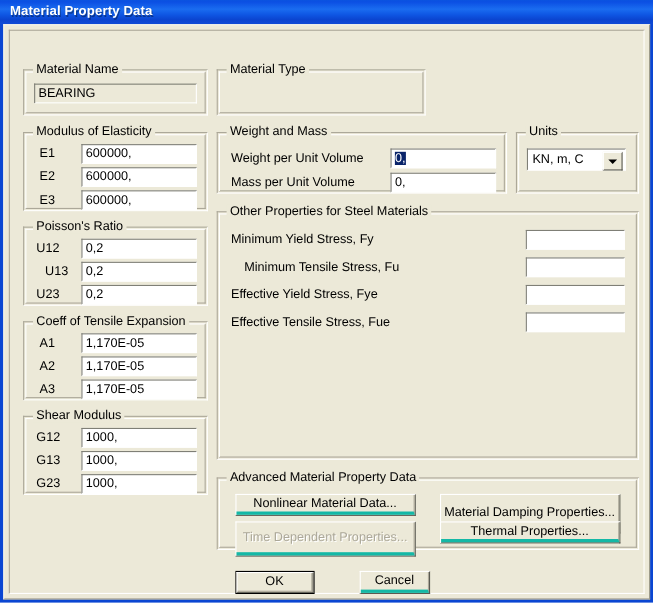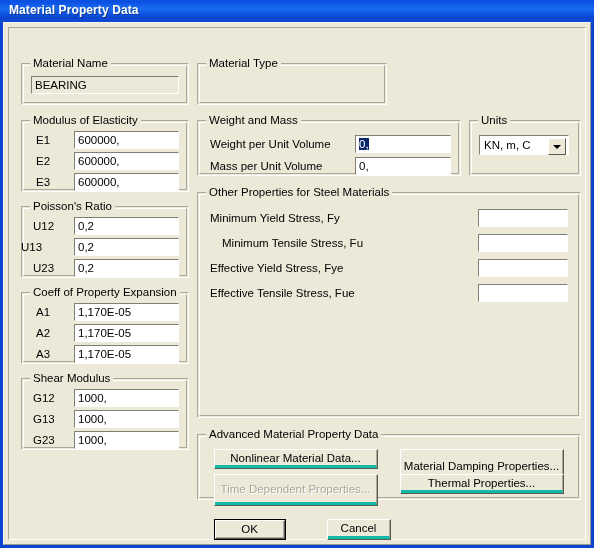--- a/index.html
+++ b/index.html
@@ -251,29 +251,29 @@
         <div class="tinput" style="left:53px; top:38px; width:105px; height:18px;">600000,</div>
         <div class="flabel" style="left:15px; top:62px;">E3</div>
         <div class="tinput" style="left:53px; top:59px; width:105px; height:18px;">600000,</div>
       </div>
 
       <div class="grp" style="left:12px; top:172px; width:168px; height:78px;">
         <div class="gbox"></div>
         <div class="glabel">Poisson's Ratio</div>
         <div class="flabel" style="left:12px; top:20px;">U12</div>
         <div class="tinput" style="left:53px; top:17px; width:105px; height:18px;">0,2</div>
-        <div class="flabel" style="left:0; top:41px;">U13</div>
+        <div class="flabel" style="left:20px; top:41px;">U13</div>
         <div class="tinput" style="left:53px; top:38px; width:105px; height:18px;">0,2</div>
         <div class="flabel" style="left:12px; top:62px;">U23</div>
         <div class="tinput" style="left:53px; top:59px; width:105px; height:18px;">0,2</div>
       </div>
 
       <div class="grp" style="left:12px; top:258px; width:168px; height:78px;">
         <div class="gbox"></div>
-        <div class="glabel">Coeff of Property Expansion</div>
+        <div class="glabel">Coeff of Tensile Expansion</div>
         <div class="flabel" style="left:15px; top:20px;">A1</div>
         <div class="tinput" style="left:53px; top:17px; width:105px; height:18px;">1,170E-05</div>
         <div class="flabel" style="left:15px; top:41px;">A2</div>
         <div class="tinput" style="left:53px; top:38px; width:105px; height:18px;">1,170E-05</div>
         <div class="flabel" style="left:15px; top:62px;">A3</div>
         <div class="tinput" style="left:53px; top:59px; width:105px; height:18px;">1,170E-05</div>
       </div>
 
       <div class="grp" style="left:12px; top:344px; width:168px; height:78px;">
         <div class="gbox"></div>

